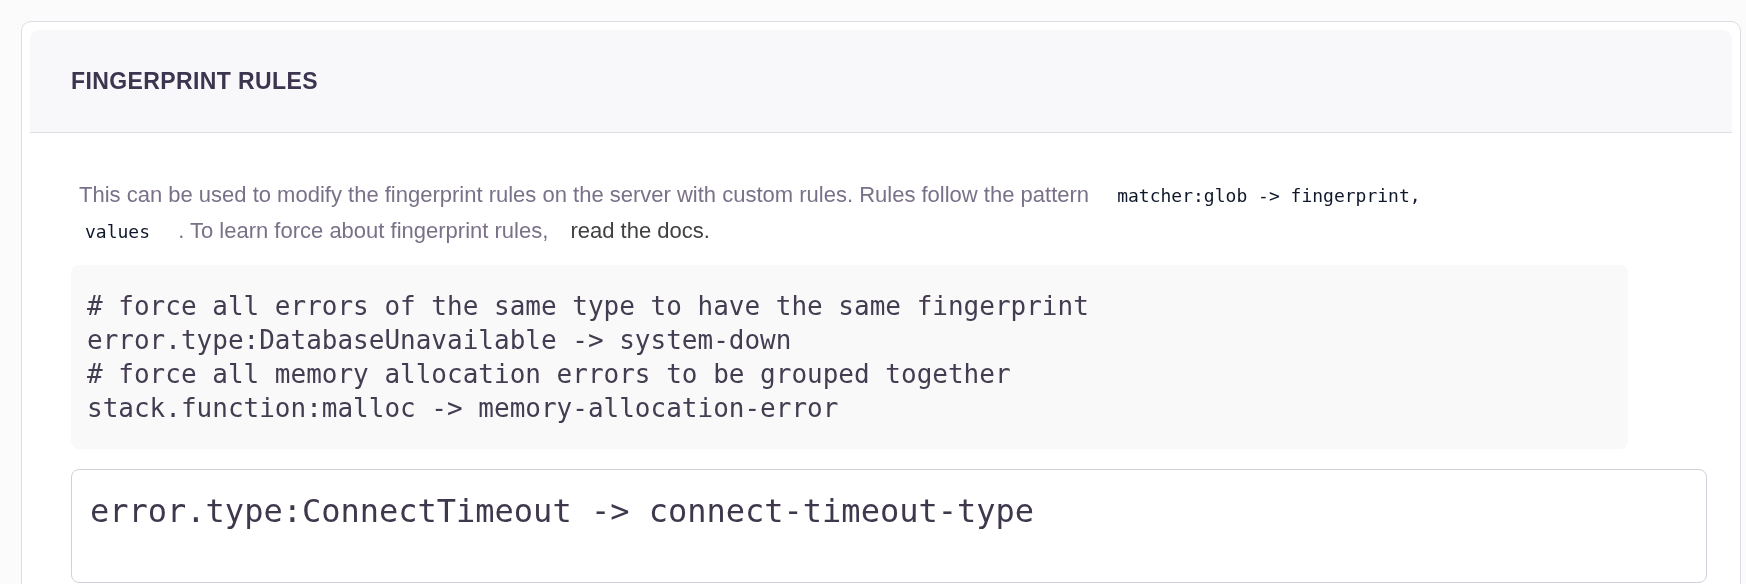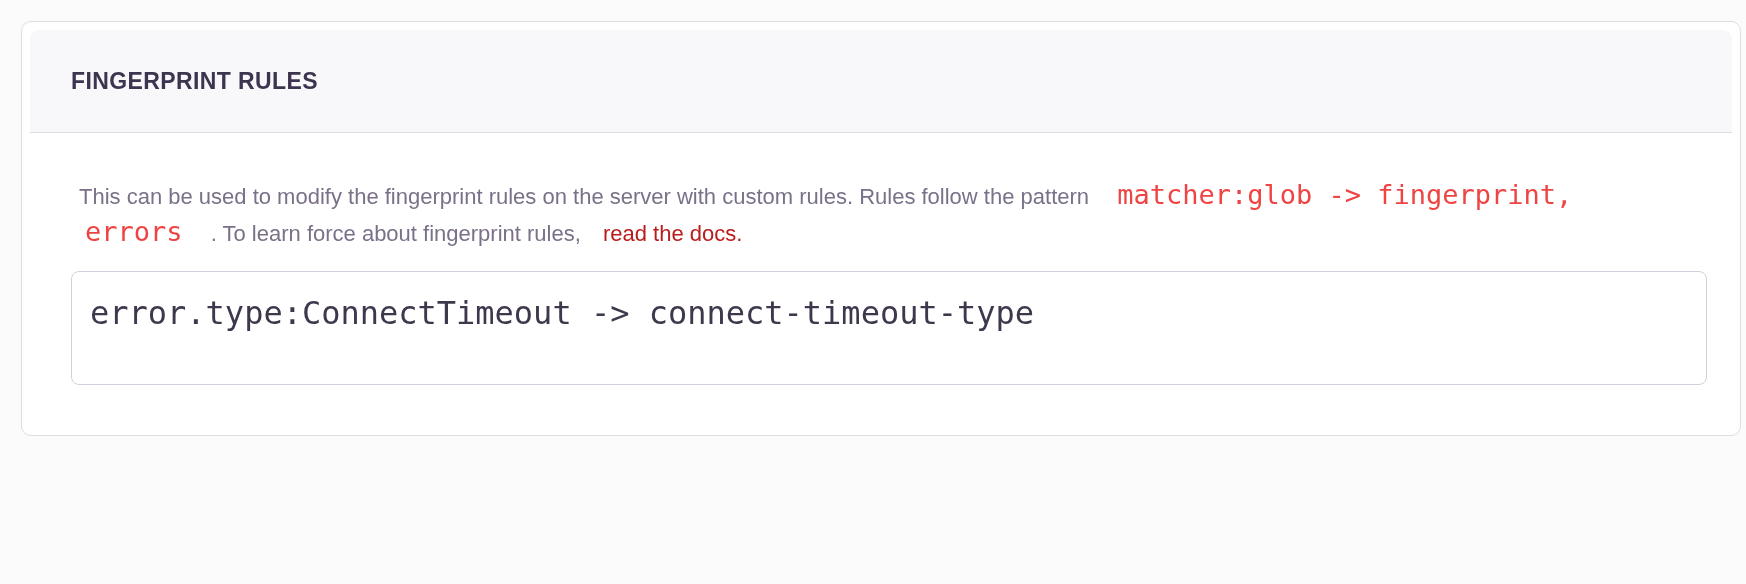--- a/index.html
+++ b/index.html
@@ -33,26 +33,26 @@
   .panel-body {
     padding: 28px 33px 34px 33px;
   }
   .description {
     font-size: 22px;
     line-height: 35px;
     color: #7a7189;
   }
   .description code {
     font-family: "DejaVu Sans Mono", "Liberation Mono", monospace;
-    font-size: 27px;
-    color: #ef4444;
+    font-size: 18px;
+    color: #0f172a;
     padding: 0 6px;
   }
   .description a {
-    color: #b91c1c;
+    color: #404040;
     text-decoration: none;
     cursor: pointer;
   }
   .code-example {
     margin-top: 16px;
     margin-right: 71px;
     background: #f9f9fa;
     border-radius: 8px;
     padding: 24px 16px;
     font-family: "DejaVu Sans Mono", "Liberation Mono", monospace;
@@ -85,21 +85,25 @@
 
 <div class="panel">
   <div class="panel-header">
     <div class="panel-title">FINGERPRINT RULES</div>
   </div>
   <div class="panel-body">
     <p class="description">
       <span>This can be used to modify the fingerprint rules on the server with custom rules. Rules follow the pattern</span>
       <code>matcher:glob -&gt; fingerprint,</code>
       <br>
-      <code>errors</code>
+      <code>values</code>
       <span>. To learn force about fingerprint rules,</span>
       <a href="#">read the docs.</a>
     </p>
 
+    <pre class="code-example"># force all errors of the same type to have the same fingerprint
+error.type:DatabaseUnavailable -&gt; system-down
+# force all memory allocation errors to be grouped together
+stack.function:malloc -&gt; memory-allocation-error</pre>
 
     <textarea class="rules-input" spellcheck="false" style="">error.type:ConnectTimeout -&gt; connect-timeout-type</textarea>
   </div>
 </div>
 
 </body></html>

